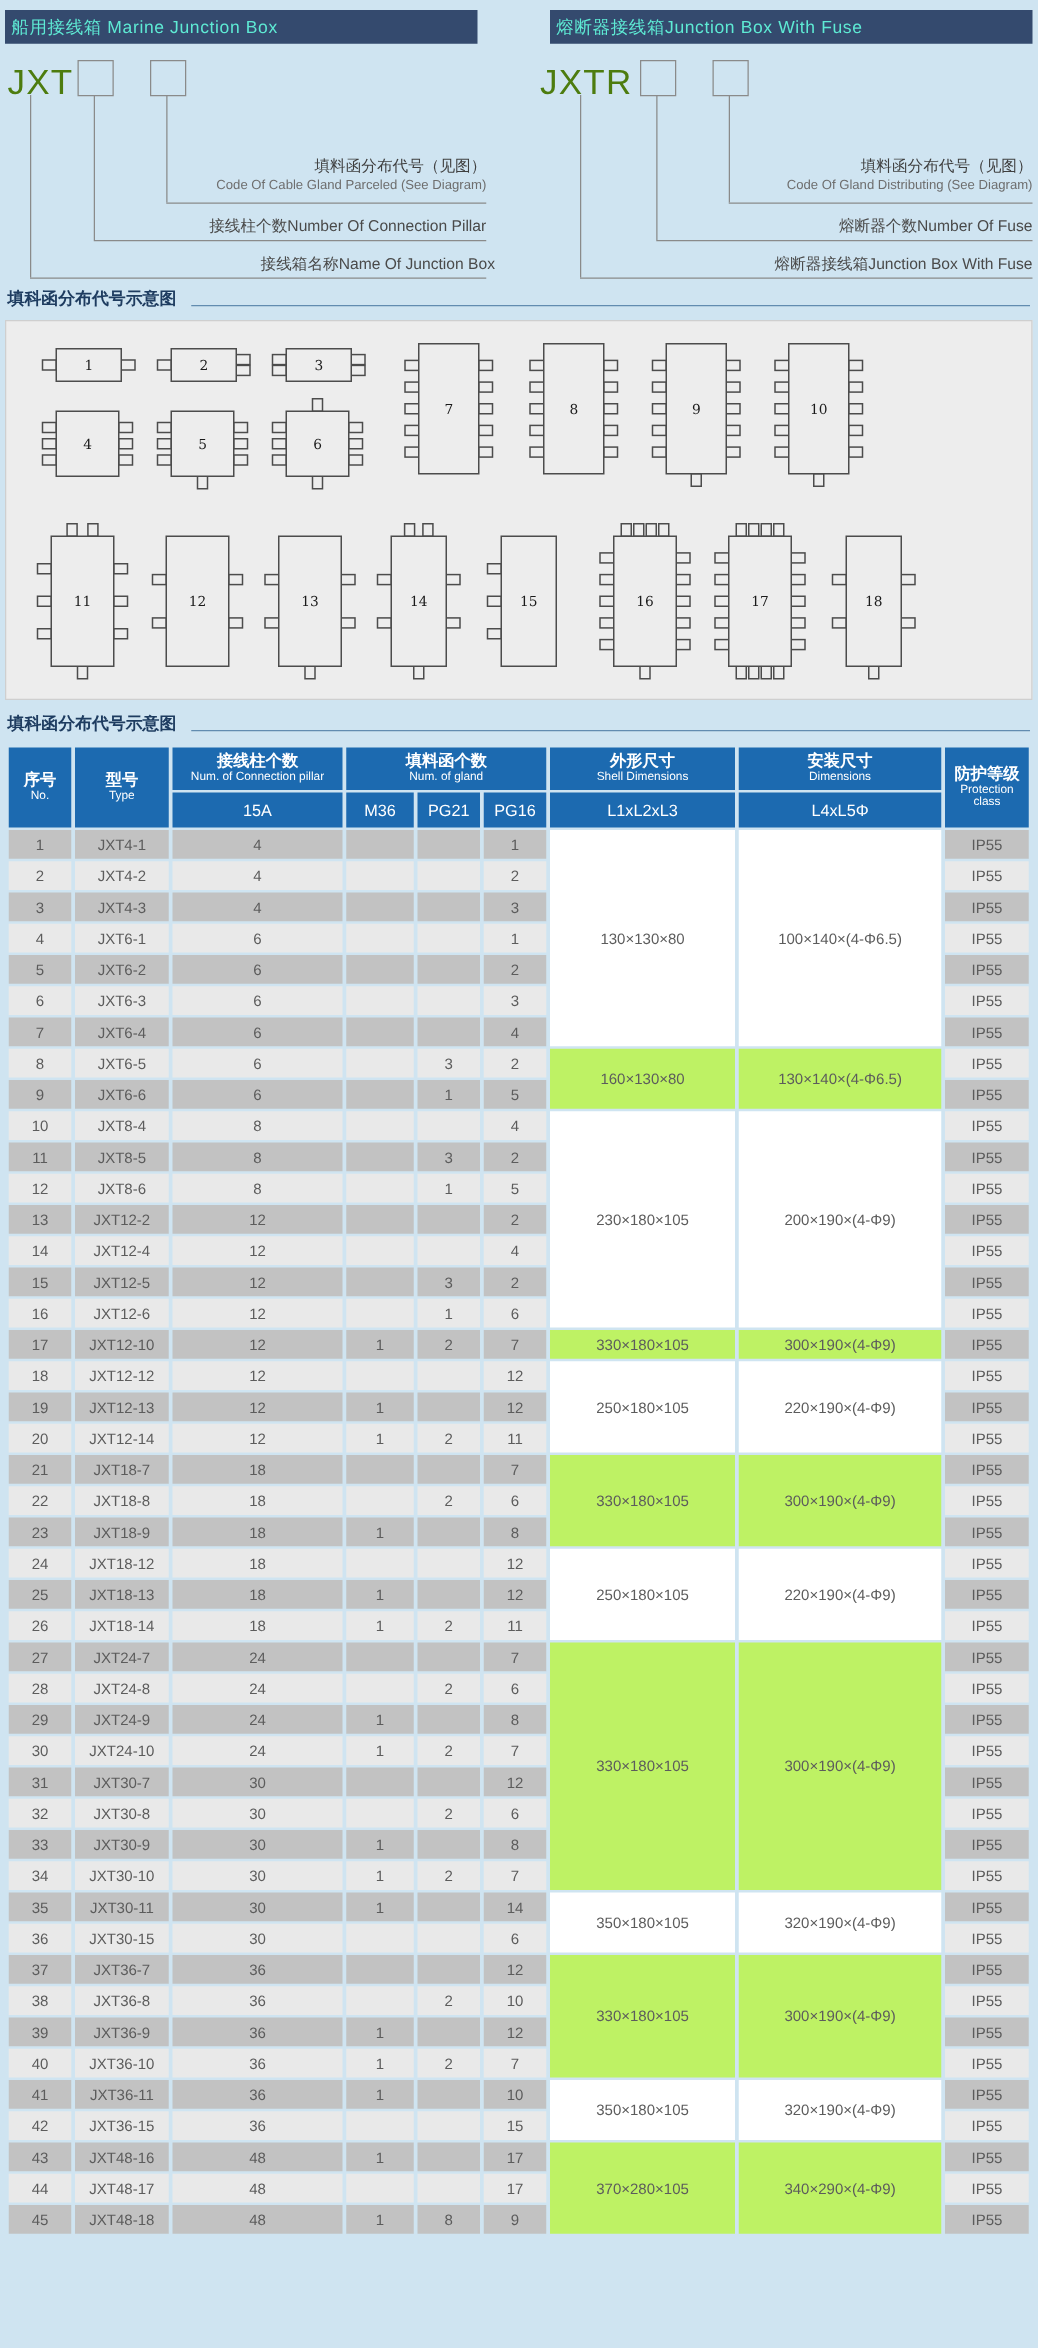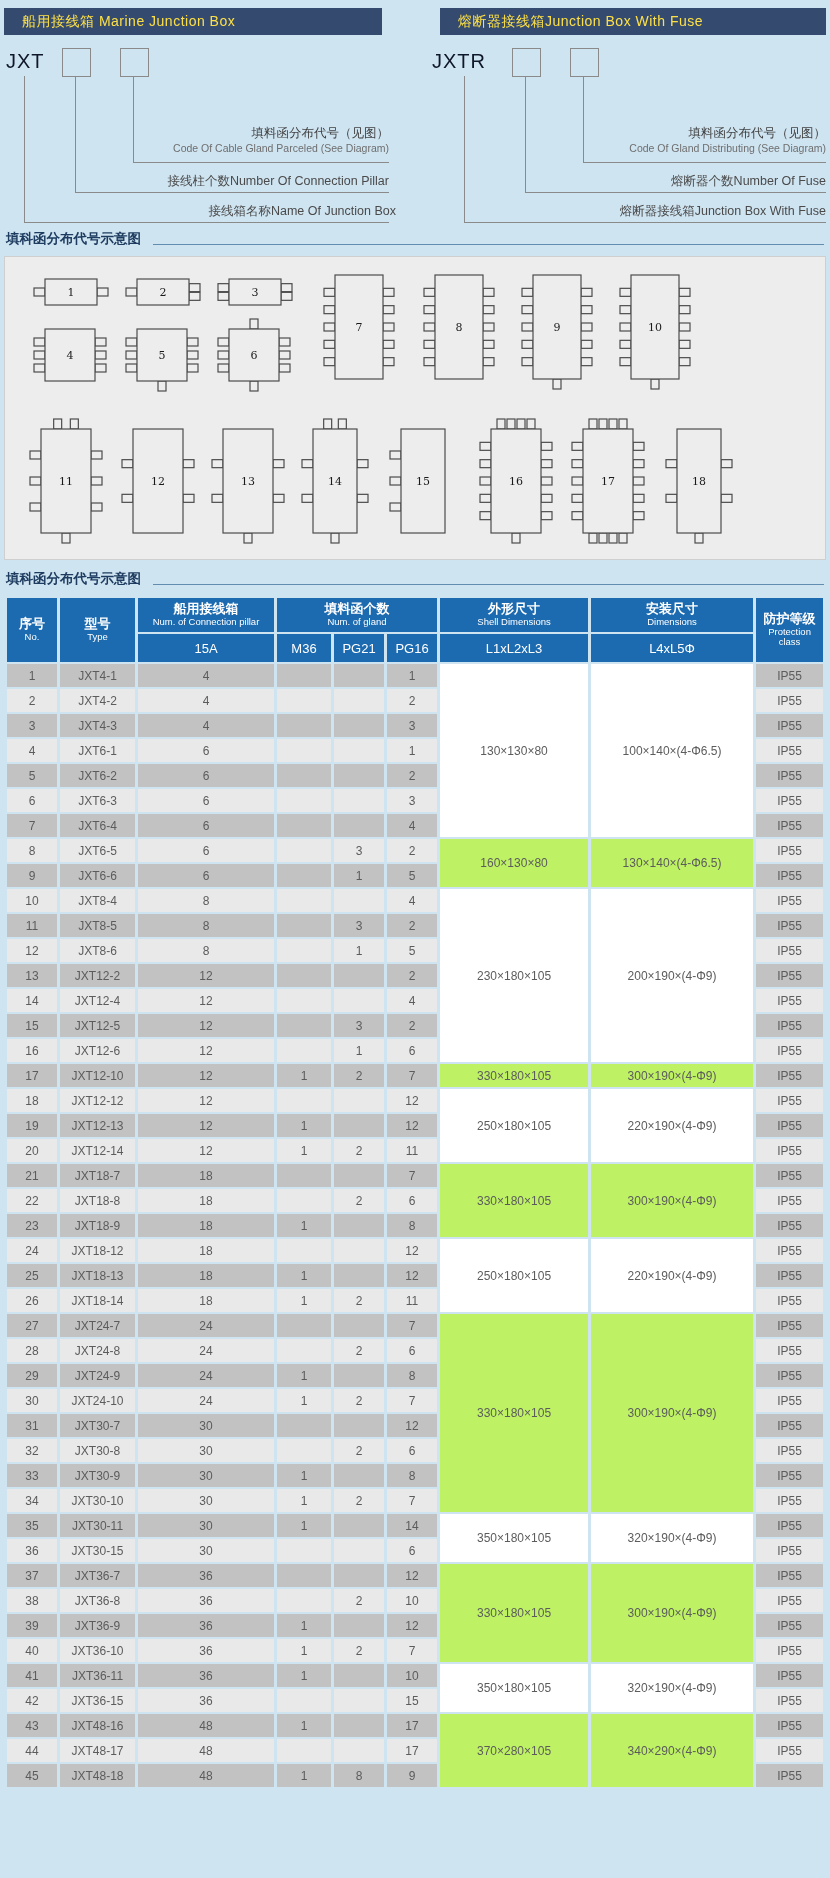--- a/index.html
+++ b/index.html
@@ -5,23 +5,23 @@
   html,body{margin:0;padding:0;}
   body{width:830px;background:#cfe4f1;font-family:"Liberation Sans",sans-serif;}
   .page{position:relative;width:822px;margin:0 auto;padding:8px 0 14px 0;}
 
   .sec-title{display:flex;align-items:flex-end;gap:12px;margin:6px 2px 8px 2px;
     font-size:13.5px;font-weight:bold;color:#1e3c60;}
   .sec-title::after{content:"";flex:1;height:1px;background:#628cb0;margin-bottom:3px;}
 
   .model-row{display:flex;gap:22px;}
   .model-block{position:relative;width:400px;height:216px;}
-  .bar{position:absolute;top:0;height:27px;background:#344a6e;color:#fde047;
-    font-size:14px;line-height:27px;padding-left:18px;box-sizing:border-box;letter-spacing:.5px;}
-  .code{position:absolute;font-size:20px;color:#0f172a;letter-spacing:1px;}
+  .bar{position:absolute;top:0;height:27px;background:#344a6e;color:#5eead4;
+    font-size:14px;line-height:27px;padding-left:5px;box-sizing:border-box;letter-spacing:.5px;}
+  .code{position:absolute;font-size:28px;color:#4d7c0f;letter-spacing:1px;}
   .codebox{position:absolute;width:27px;height:27px;border:1px solid #8a8a8a;background:transparent;}
   .vline{position:absolute;width:1px;background:#8a8a8a;}
   .hline{position:absolute;height:1px;background:#8a8a8a;}
   .lbl{position:absolute;text-align:right;line-height:1.25;}
   .lbl .zh{font-size:12.5px;color:#3f3f3f;}
   .lbl .en{font-size:10.5px;color:#6e6e6e;}
   .lbl.single{font-size:12.5px;color:#4a4a4a;}
 
   .diagram-panel{width:820px;height:302px;background:#ededed;border:1px solid #cfcfcf;margin-bottom:10px;}
 
@@ -325,21 +325,21 @@
       <tr>
         <th rowspan="2" class="full">
           <div class="zh">序号</div>
           <div class="en">No.</div>
         </th>
         <th rowspan="2" class="full">
           <div class="zh">型号</div>
           <div class="en">Type</div>
         </th>
         <th class="top">
-          <div class="zh">船用接线箱</div>
+          <div class="zh">接线柱个数</div>
           <div class="en">Num. of Connection pillar</div>
         </th>
         <th colspan="3" class="top">
           <div class="zh">填料函个数</div>
           <div class="en">Num. of gland</div>
         </th>
         <th class="top">
           <div class="zh">外形尺寸</div>
           <div class="en">Shell Dimensions</div>
         </th>

